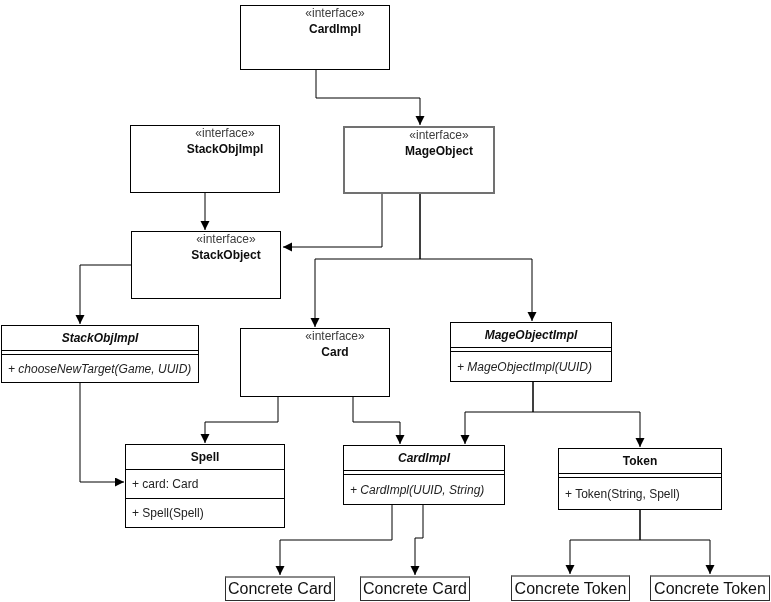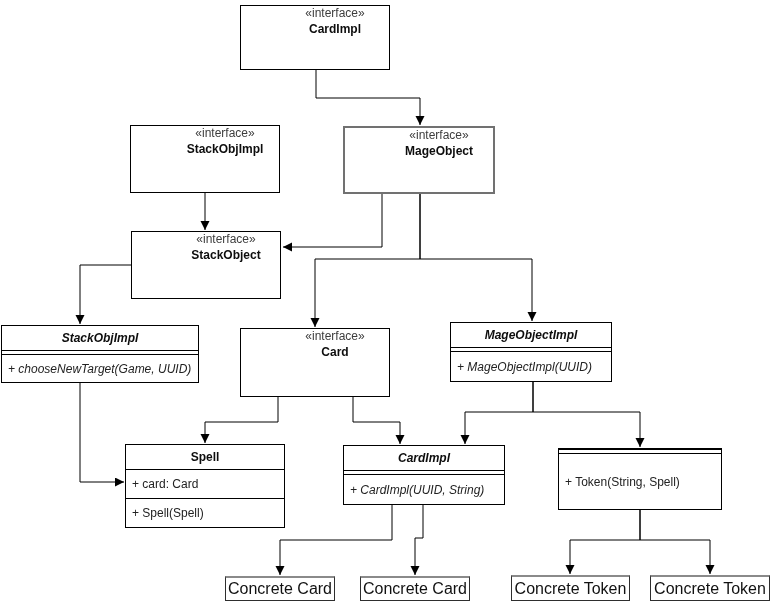--- a/index.html
+++ b/index.html
@@ -107,20 +107,21 @@
     <div class="member it">+ MageObjectImpl(UUID)</div>
   </div>
 
   <div class="node cls" style="left:125px;top:444px;width:160px;height:84px">
     <div class="title">Spell</div>
     <div class="member bt">+ card: Card</div>
     <div class="member bt">+ Spell(Spell)</div>
   </div>
 
   <div class="node cls" style="left:558px;top:448px;width:164px;height:62px">
+    <div class="title">Token</div>
     <div class="dsep"></div>
     <div class="member">+ Token(String, Spell)</div>
   </div>
 
   <div class="node leaf" style="left:225px;top:576px;width:110px;height:25px">
     <span>Concrete Card</span>
   </div>
   <div class="node leaf" style="left:360px;top:576px;width:110px;height:25px">
     <span>Concrete Card</span>
   </div>

